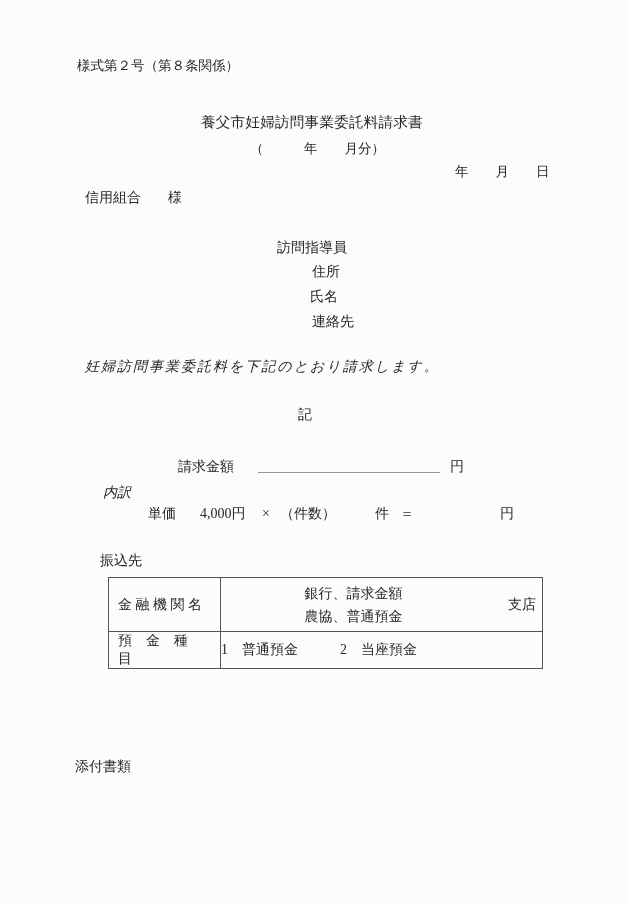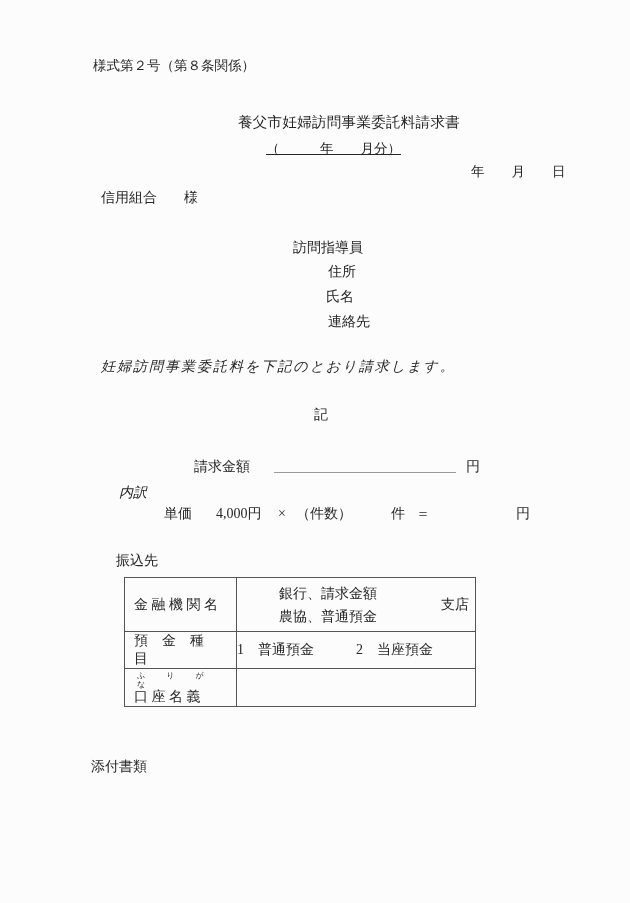--- a/index.html
+++ b/index.html
@@ -4,28 +4,28 @@
 <style>
   html,body{margin:0;padding:0;}
   body{
     width:630px;height:903px;
     background:#fcfcfc;
     font-family:"Liberation Serif","DejaVu Serif",serif;
     color:#262626;
     position:relative;
     overflow:hidden;
   }
-  .page{position:absolute;inset:0;background:#fcfcfc;margin-left:16px;}
+  .page{position:absolute;inset:0;background:#fcfcfc;}
   .abs{position:absolute;white-space:nowrap;}
   .fs13{font-size:13.5px;line-height:15px;}
   .fs14{font-size:14px;line-height:16px;}
 
   .form-number{left:77px;top:58px;}
-  .doc-title{left:222px;top:113px;font-size:14.5px;letter-spacing:0.3px;}
-  .period-line{left:250px;top:141px;text-decoration:underline;}
+  .doc-title{left:201px;top:113px;font-size:14.5px;letter-spacing:0.3px;}
+  .period-line{left:250px;top:141px;}
   .date-line{left:455px;top:164px;}
   .addressee-line{left:85px;top:190px;}
   .addressee-honorific{margin-left:27px;}
 
   .applicant-role{left:277px;top:240px;}
   .address-label{left:312px;top:264px;}
   .name-label{left:310px;top:289px;}
   .contact-label{left:312px;top:314px;}
 
   .body-text{left:85px;top:359px;letter-spacing:2px;font-style:italic;}
@@ -41,21 +41,21 @@
   .bd-times{left:262px;top:506px;}
   .bd-count-label{left:280px;top:506px;}
   .bd-count-unit{left:375px;top:506px;}
   .bd-equals{left:400px;top:506px;}
   .bd-total-unit{left:500px;top:506px;}
 
   .transfer-label{left:100px;top:553px;}
 
   table.transfer-table{
     position:absolute;left:108px;top:577px;
-    width:352px;border-collapse:collapse;table-layout:fixed;
+    width:435px;border-collapse:collapse;table-layout:fixed;
     font-size:14px;color:#262626;
   }
   table.transfer-table th,
   table.transfer-table td{
     border:1px solid #555;
     font-weight:normal;
     vertical-align:middle;
     padding:0;
   }
   table.transfer-table col.c1{width:112px;}
@@ -126,25 +126,18 @@
           <div>銀行、請求金額</div>
           <div>農協、普通預金</div>
         </div>
         <span class="branch-suffix">支店</span>
       </td>
     </tr>
     <tr class="row-type">
       <th>預　金　種　目</th>
       <td class="type-cell">1　普通預金　　　2　当座預金</td>
     </tr>
-    <tr class="row-holder">
-      <th>
-        <div class="furigana">ふ り が な</div>
-        <div class="holder-label">口 座 名 義</div>
-      </th>
-      <td></td>
-    </tr>
   </tbody>
     </table>
 
   <div class="abs fs14 attachments-label">添付書類</div>
 
 </div>
 
 </body></html>

